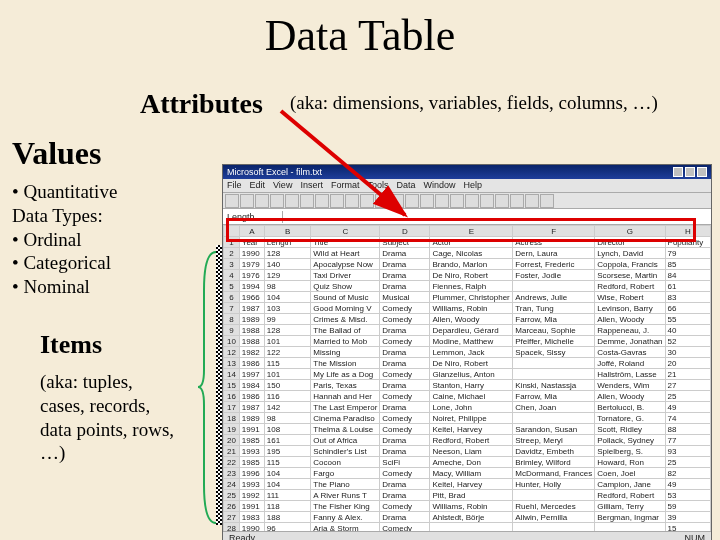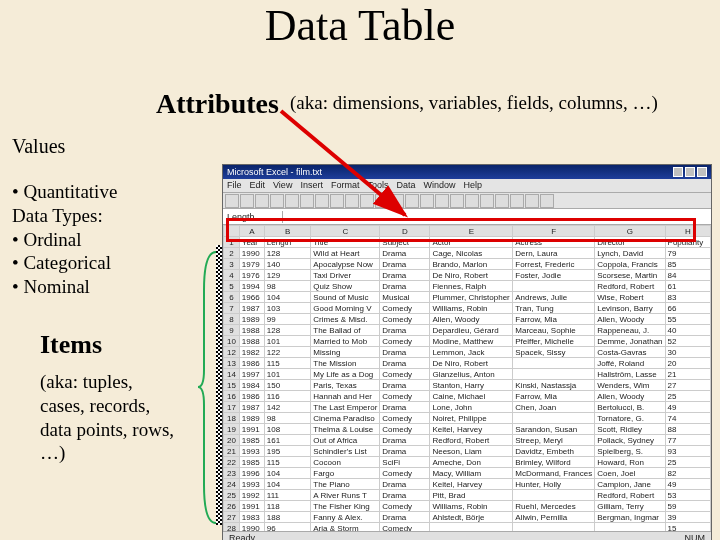--- a/index.html
+++ b/index.html
@@ -7,35 +7,36 @@
     width: 720px; height: 540px;
     background: #f5ecd8;
     font-family: "Times New Roman", serif;
     color: #000;
     position: relative;
     overflow: hidden;
   }
   .title {
     font-size: 44px;
     text-align: center;
+    padding-top: 10px;
   }
   .attributes-label {
     position: absolute;
-    top: 88px; left: 156px;
+    top: 88px; left: 140px;
     font-size: 28px; font-weight: bold;
   }
   .attributes-aka {
     position: absolute;
     top: 92px; left: 290px;
     font-size: 19px;
   }
   .values-label {
     position: absolute;
     top: 135px; left: 12px;
-    font-size: 20px; font-weight: normal;
+    font-size: 32px; font-weight: bold;
   }
   .datatypes {
     position: absolute;
     top: 180px; left: 12px;
     font-size: 19px;
     line-height: 1.25;
   }
   .items-label {
     position: absolute;
     top: 330px; left: 40px;

